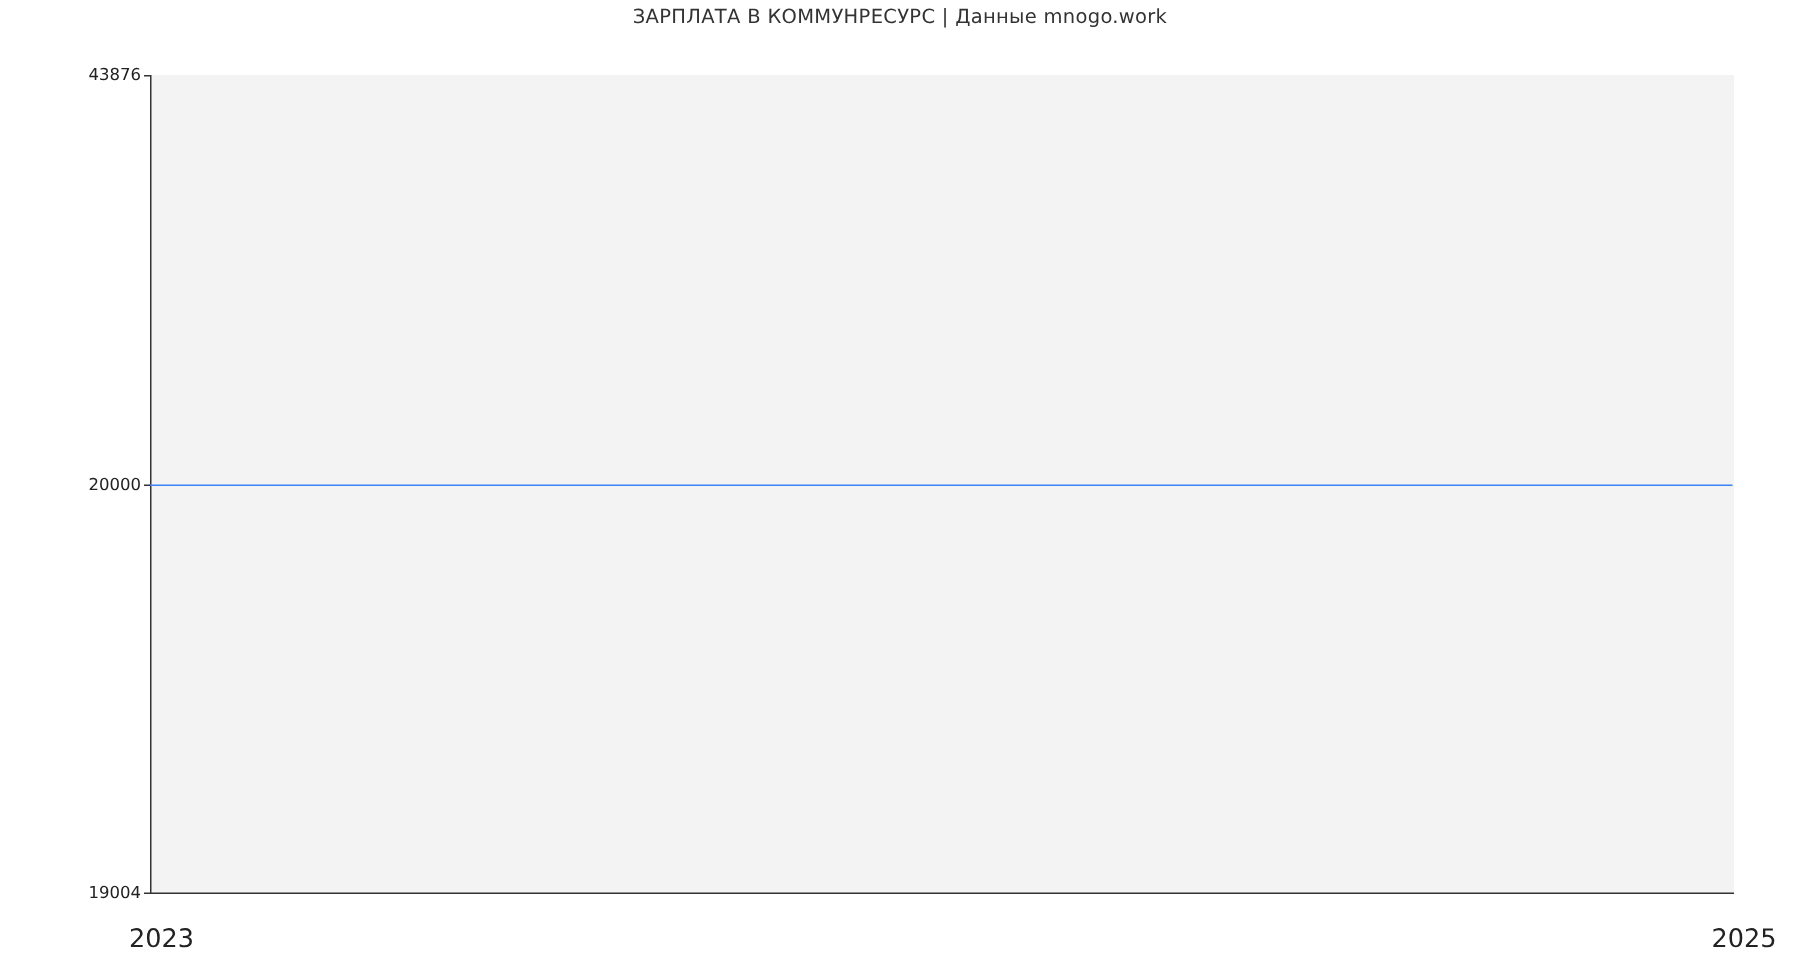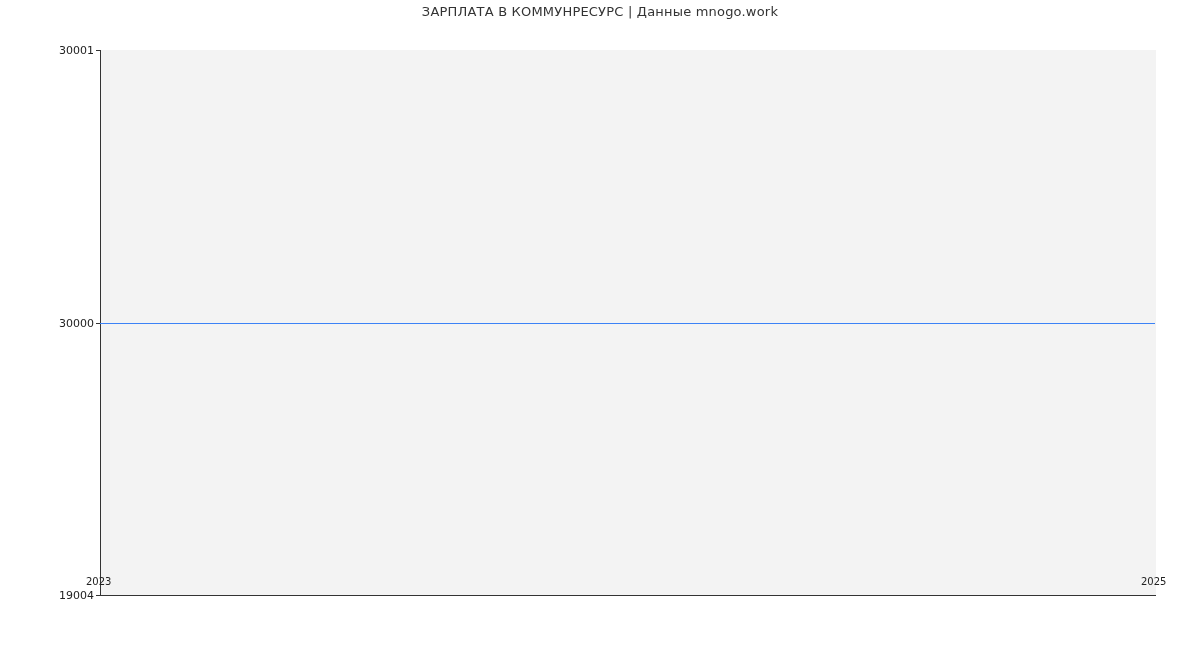--- a/index.html
+++ b/index.html
@@ -57,40 +57,40 @@
   .ytick-label {
     position: absolute;
     right: calc(1200px - 100px + 6px);
     text-align: right;
     font-size: 11px;
     color: #222;
     transform: translateY(-50%);
   }
   .xtick-label {
     position: absolute;
-    top: 576px;
-    font-size: 10px;
+    top: 616px;
+    font-size: 17px;
     color: #222;
   }
 </style>
 </head>
 <body>
 
 <div class="chart-wrap">
 
   <div class="title">ЗАРПЛАТА В КОММУНРЕСУРС | Данные mnogo.work</div>
 
   <div class="plot-area"></div>
 
   <div class="ytick" style="top:50px"></div>
   <div class="ytick" style="top:322.5px"></div>
   <div class="ytick" style="top:595px"></div>
 
-  <div class="ytick-label" style="top:50px">30001</div>
-  <div class="ytick-label" style="top:322.5px">30000</div>
+  <div class="ytick-label" style="top:50px">43876</div>
+  <div class="ytick-label" style="top:322.5px">20000</div>
   <div class="ytick-label" style="top:595px">19004</div>
 
   <div class="xtick-label" style="left:86px">2023</div>
   <div class="xtick-label" style="left:1141px">2025</div>
 
   <div class="data-line" style="top:322.5px"></div>
 
 </div>
 
 </body></html>

